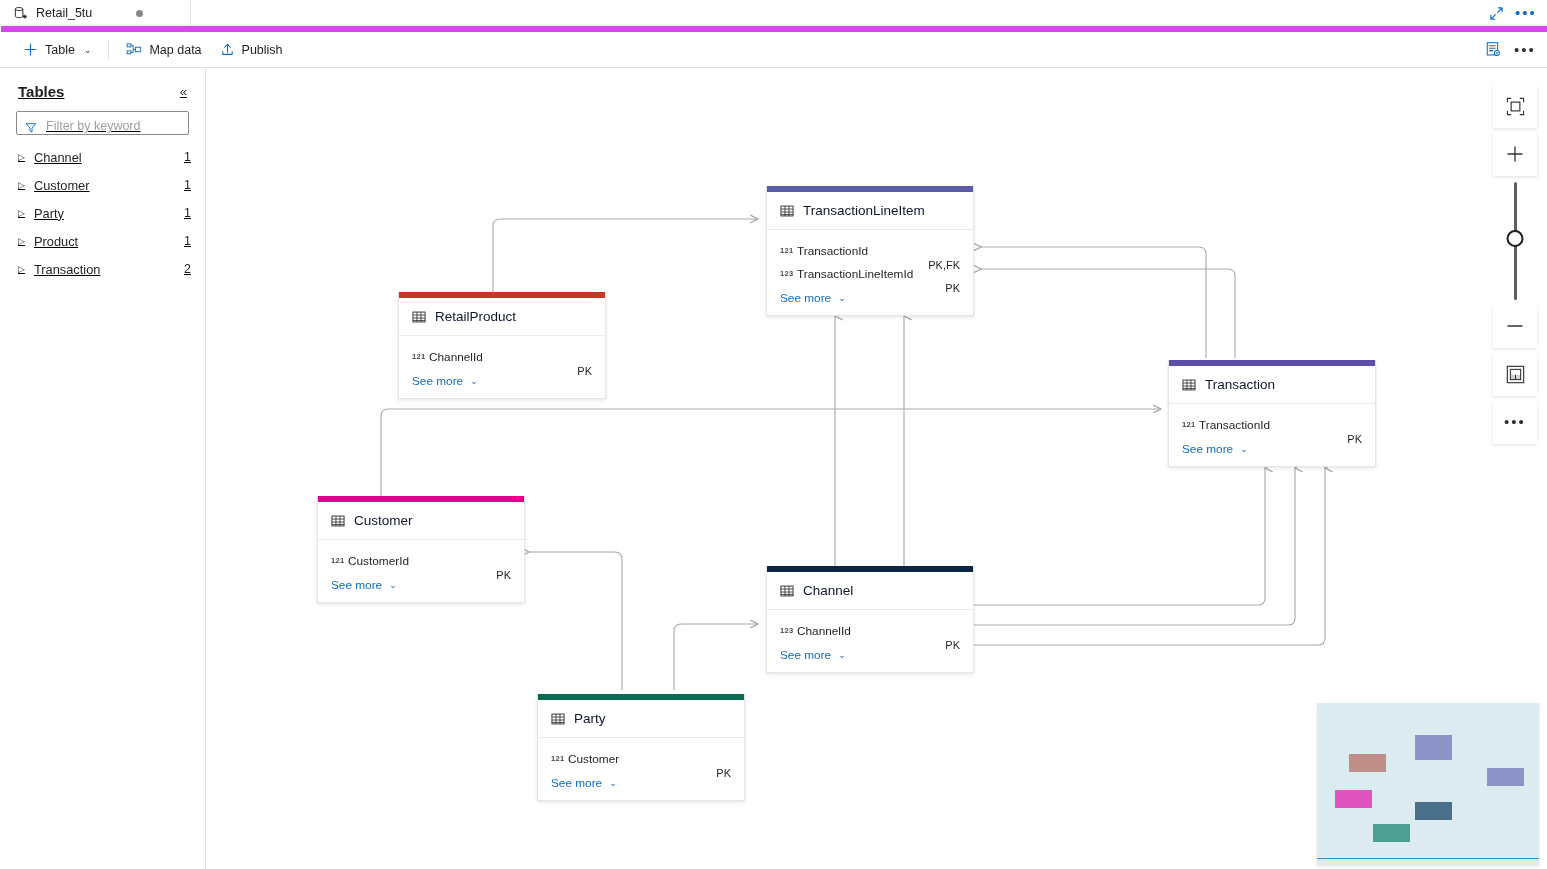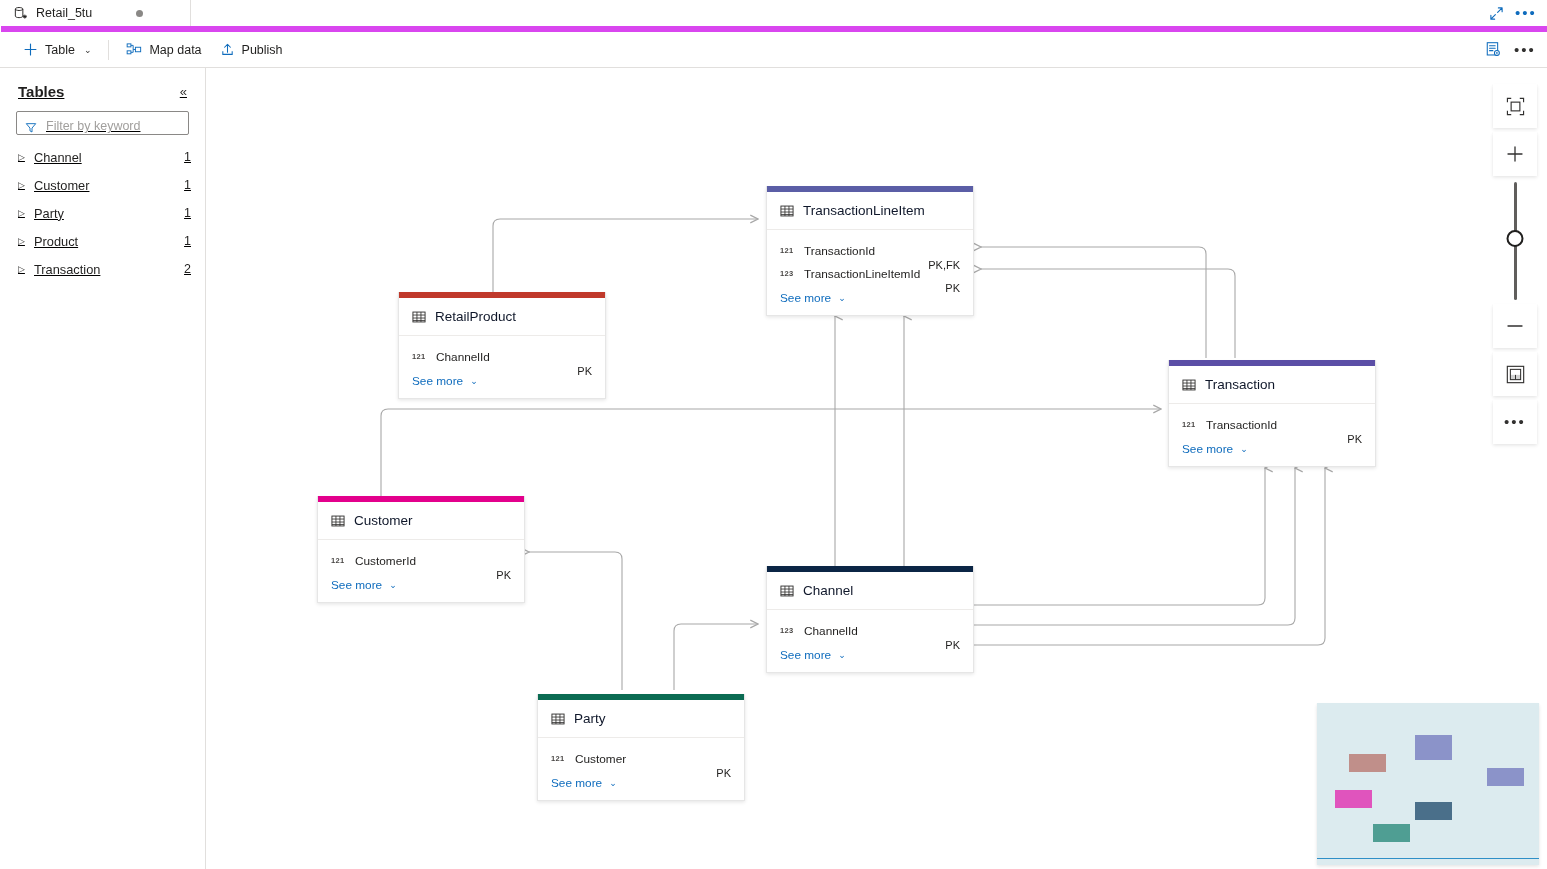--- a/index.html
+++ b/index.html
@@ -97,21 +97,21 @@
     width: 208px;
   }
   .card-accent { height: 6px; width: 100%; }
   .card-head {
     display: flex; align-items: center; gap: 9px;
     height: 38px; padding: 0 13px; border-bottom: 1px solid #edebe9;
   }
   .card-title { font-size: 13.5px; color: #0f172a; }
   .card-body { padding: 9px 0 8px 0; }
   .field-row {
-    display: flex; align-items: center; height: 23px; padding: 0 13px; gap: 9px;
+    display: flex; align-items: center; height: 23px; padding: 0 13px; gap: 2px;
   }
   .field-type {
     font-size: 7.5px; font-weight: 700; color: #484644; letter-spacing: 0.3px;
     font-family: "Liberation Sans", sans-serif; min-width: 15px;
   }
   .field-name { flex: 1 1 auto; font-size: 11.8px; color: #201f1e; }
   .field-key { font-size: 11px; color: #201f1e; margin-top: 28px; }
   .see-more {
     display: flex; align-items: center; gap: 7px;
     padding: 6px 13px 2px 13px; font-size: 11.8px; color: #0f6cbd; cursor: default;

